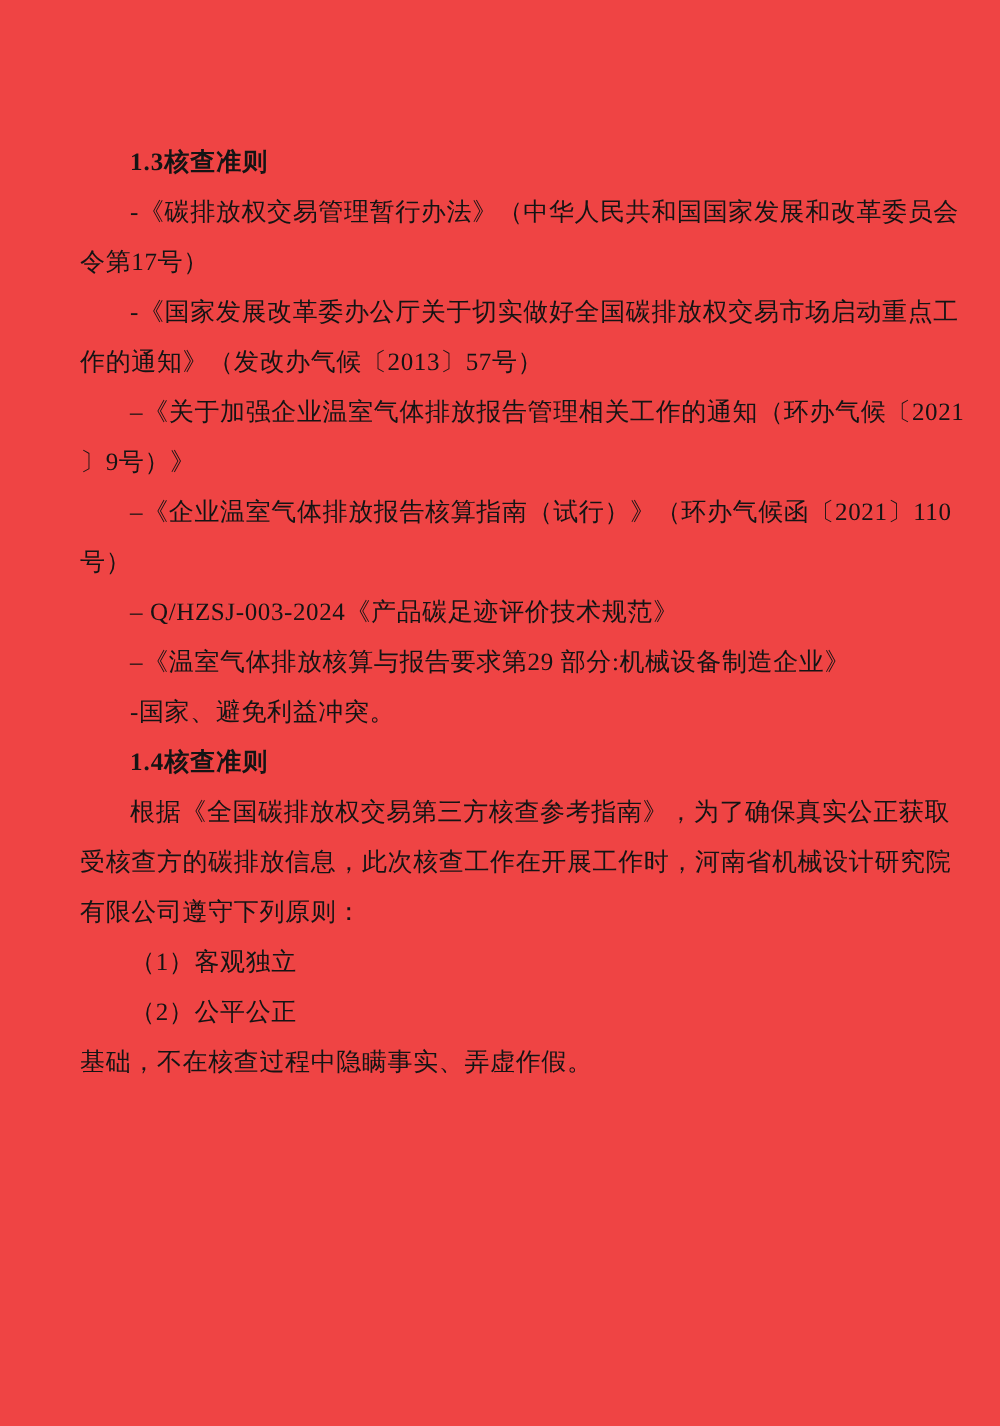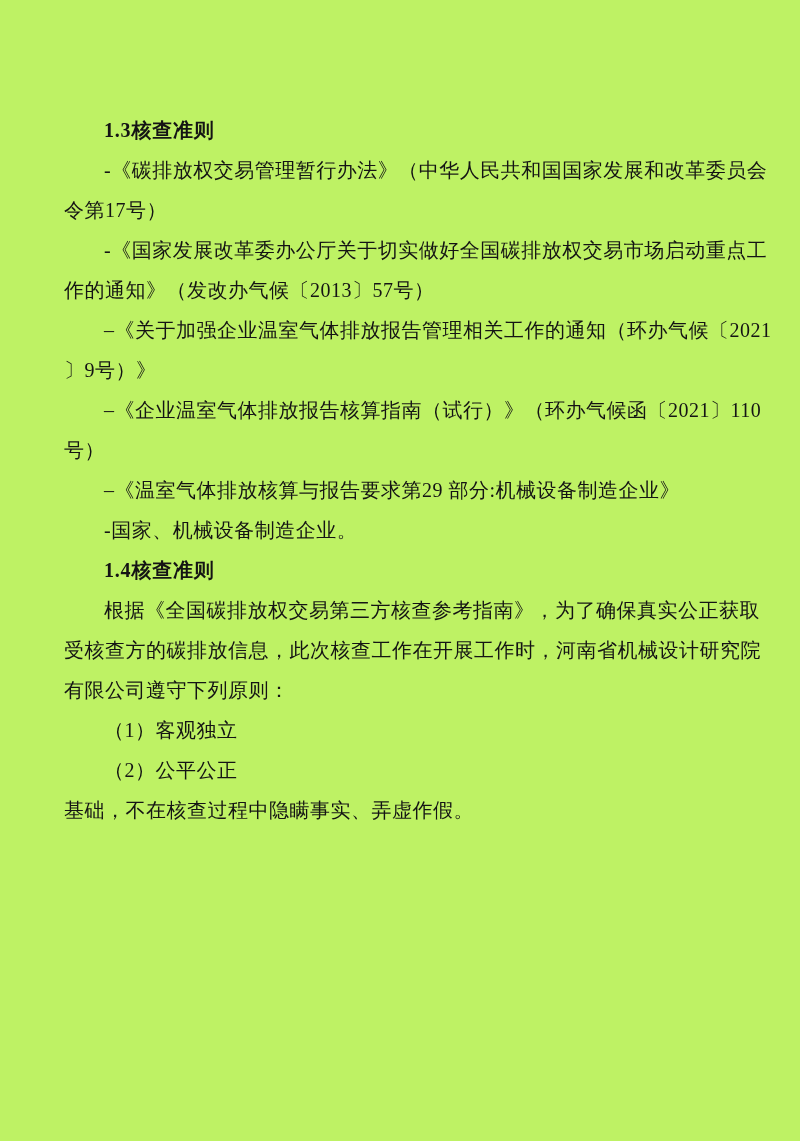--- a/index.html
+++ b/index.html
@@ -8,21 +8,21 @@
     width: 800px;
     height: 1141px;
     background: #ffffff;
     overflow: hidden;
   }
   .page {
     position: relative;
     box-sizing: border-box;
     width: 800px;
     height: 1141px;
-    background: #bef264;
+    background: #ef4444;
     padding: 110px 63px 0 64px;
     font-family: "Liberation Serif", "DejaVu Serif", serif;
     color: #141414;
   }
   .doc-body {
     width: 673px;
   }
   .line {
     height: 40px;
     line-height: 40px;
@@ -46,22 +46,23 @@
   <div class="doc-body">
       <div class="line indent heading">1.3核查准则</div>
       <div class="line indent">-《碳排放权交易管理暂行办法》（中华人民共和国国家发展和改革委员会</div>
       <div class="line">令第17号）</div>
       <div class="line indent">-《国家发展改革委办公厅关于切实做好全国碳排放权交易市场启动重点工</div>
       <div class="line">作的通知》（发改办气候〔2013〕57号）</div>
       <div class="line indent">–《关于加强企业温室气体排放报告管理相关工作的通知（环办气候〔2021</div>
       <div class="line">〕9号）》</div>
       <div class="line indent">–《企业温室气体排放报告核算指南（试行）》（环办气候函〔2021〕110</div>
       <div class="line">号）</div>
+      <div class="line indent">– Q/HZSJ-003-2024《产品碳足迹评价技术规范》</div>
       <div class="line indent">–《温室气体排放核算与报告要求第29 部分:机械设备制造企业》</div>
-      <div class="line indent">-国家、机械设备制造企业。</div>
+      <div class="line indent">-国家、避免利益冲突。</div>
       <div class="line indent heading">1.4核查准则</div>
       <div class="line indent">根据《全国碳排放权交易第三方核查参考指南》，为了确保真实公正获取</div>
       <div class="line">受核查方的碳排放信息，此次核查工作在开展工作时，河南省机械设计研究院</div>
       <div class="line">有限公司遵守下列原则：</div>
       <div class="line indent">（1）客观独立</div>
       <div class="line indent">（2）公平公正</div>
       <div class="line">基础，不在核查过程中隐瞒事实、弄虚作假。</div>
     </div>
 </div>
 

